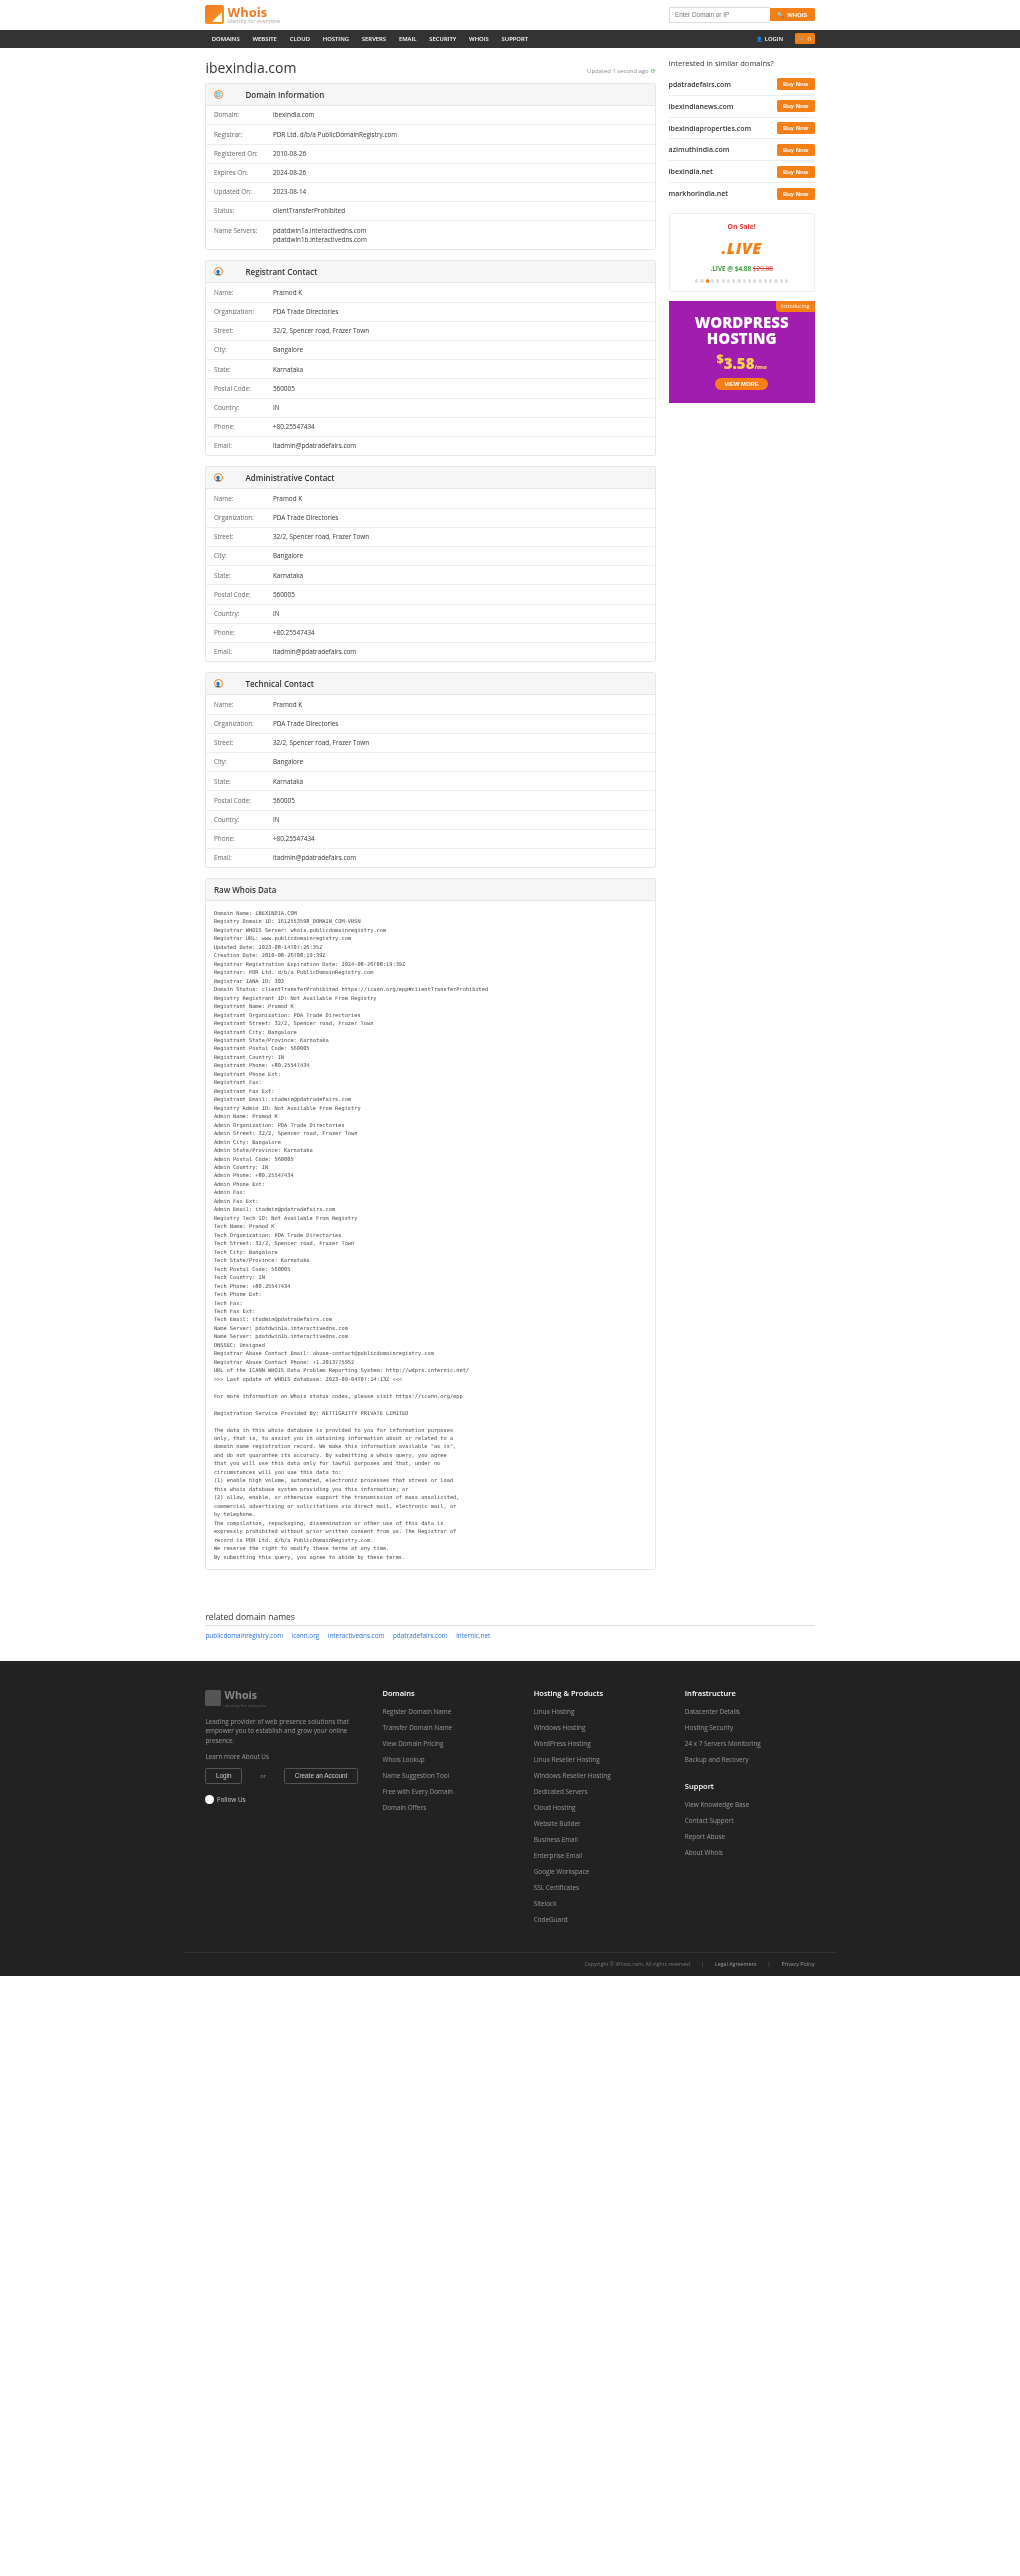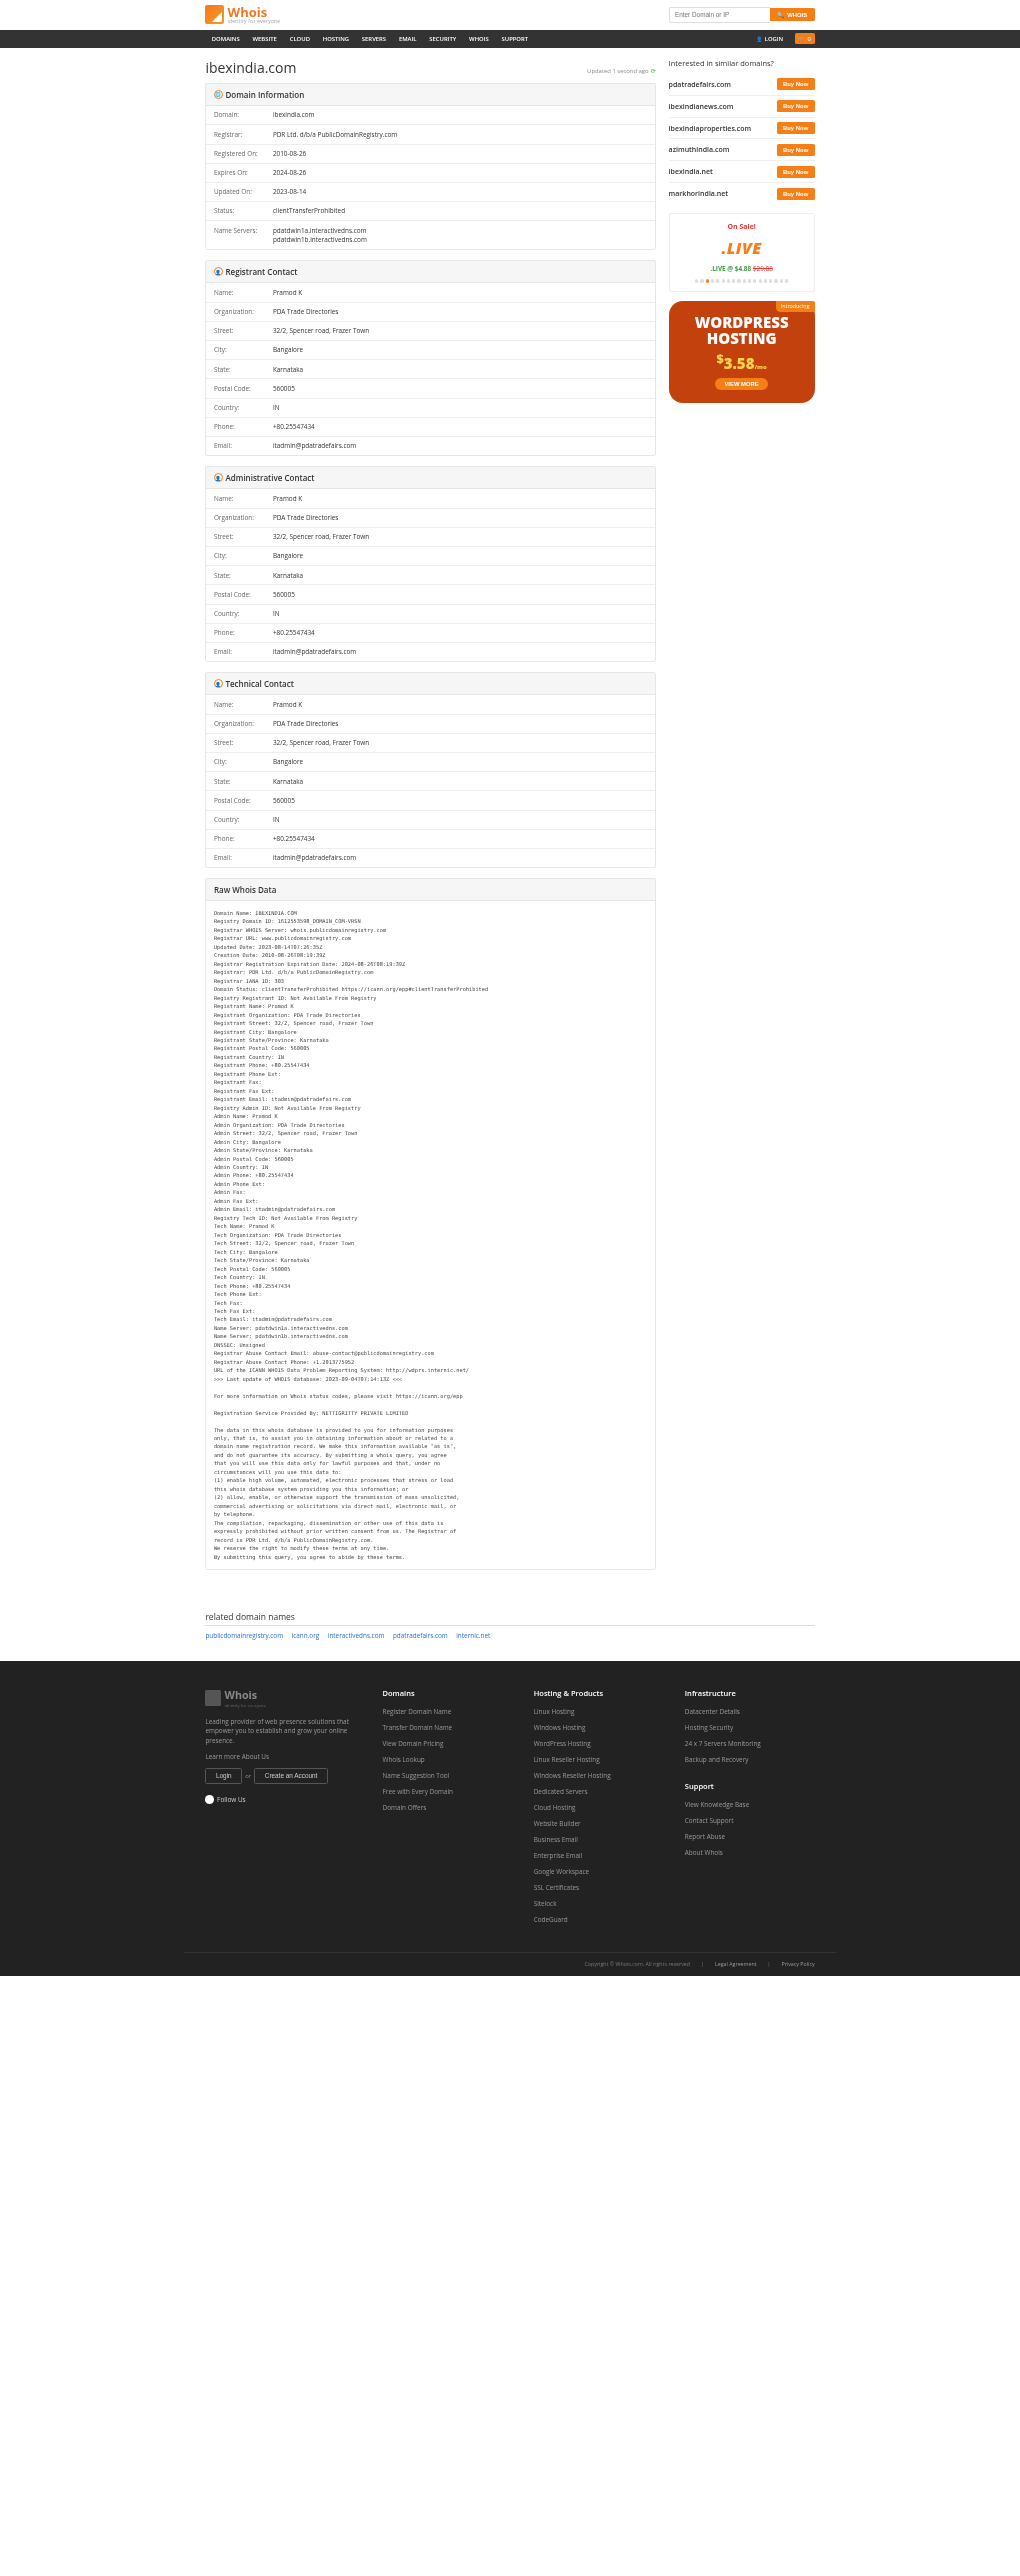--- a/index.html
+++ b/index.html
@@ -29,21 +29,21 @@
 
 .container { max-width:652px; margin:0 auto; padding:10.7px 21.4px 32px; display:flex; gap:13px; }
 .main { flex:1; min-width:0; }
 .side { width:146px; flex-shrink:0; }
 
 .domain-head { display:flex; justify-content:space-between; align-items:baseline; margin-bottom:5.3px; }
 .domain-head h1 { font-size:14px; font-weight:400; }
 .updated { font-size:5.9px; color:#888; display:flex; align-items:center; gap:2.1px; }
 
 .panel { border:0.5px solid #e6e6e6; border-radius:2.1px; margin-bottom:9.6px; }
-.panel-head { background:#f6f6f6; border-bottom:0.5px solid #e6e6e6; padding:5.3px 7.5px; font-size:8px; font-weight:600; display:flex; align-items:center; gap:2px; }
+.panel-head { background:#f6f6f6; border-bottom:0.5px solid #e6e6e6; padding:5.3px 7.5px; font-size:8px; font-weight:600; display:flex; align-items:center; gap:22px; }
 .panel-icon { width:9.6px; height:9.6px; border:1.1px solid #f57f17; border-radius:50%; display:inline-flex; align-items:center; justify-content:center; font-size:4.8px; color:#f57f17; }
 .row { display:flex; border-bottom:0.5px solid #eee; padding:4.3px 7.5px; font-size:6.4px; }
 .row:last-child { border-bottom:none; }
 .row .k { width:59px; color:#666; flex-shrink:0; }
 .row .v { color:#333; }
 .row .v div { line-height:1.5; }
 
 .raw pre { padding:7.5px; font-family:Menlo,Consolas,monospace; font-size:5.3px; line-height:1.6; color:#444; white-space:pre-wrap; word-break:break-word; }
 
 
@@ -66,21 +66,21 @@
 .promo2 { border:0.5px solid #eee; border-radius:2.1px; margin-top:8.5px; padding:8.5px 5.3px; text-align:center; }
 .promo2 .onsale { color:#e53935; font-weight:700; font-size:7px; margin-bottom:5.3px; }
 .promo2 .big { font-size:16px; font-weight:800; font-style:italic; color:#f57f17; letter-spacing:0.5px; margin-bottom:5.3px; }
 .promo2 .desc { font-size:6.4px; }
 .promo2 .desc .grn{color:#43a047;font-weight:700;}
 .promo2 .desc .strike{color:#e53935;text-decoration:line-through;}
 .dots { display:flex; gap:2.1px; justify-content:center; margin-top:6.4px; }
 .dots span { width:3.2px; height:3.2px; border-radius:50%; background:#ddd; }
 .dots span.on { background:#f57f17; }
 
-.promo3 { background:#c2410c; color:#fff; border-radius:14px; margin-top:8.5px; padding:13px 8.5px; text-align:center; position:relative; }
+.promo3 { background:#a21caf; color:#fff; border-radius:0; margin-top:8.5px; padding:13px 8.5px; text-align:center; position:relative; }
 .intro { position:absolute; top:0; right:0; background:#f57f17; font-size:5.3px; padding:1.6px 5.3px; border-radius:0 2.1px 0 4.3px; }
 .promo3 .wp { font-size:15px; font-weight:800; line-height:1.1; margin-bottom:3.2px; }
 .promo3 .pr { font-size:15px; font-weight:800; color:#ffd54f; }
 .promo3 .pr small{font-size:5.9px;}
 .orangebtn { background:#f57f17; color:#fff; border:none; padding:3.2px 9.6px; font-size:5.9px; font-weight:700; border-radius:7.5px; margin-top:5.3px; cursor:pointer; }
 
 
 .related { max-width:652px; margin:0 auto; padding:0 21.4px 21.4px; }
 .related h3 { font-size:8.5px; font-weight:400; border-bottom:0.5px solid #ddd; padding-bottom:3.2px; margin-bottom:4.3px; }
 .related a { color:#2a72d4; font-size:6.4px; margin-right:8.5px; }
@@ -88,21 +88,21 @@
 
 footer { background:#222; color:#aaa; padding:27px 0 0; }
 .fcols { max-width:652px; margin:0 auto; padding:0 21.4px; display:flex; gap:21.4px; }
 .fcol { flex:1; }
 .fcol h4 { color:#fff; font-size:7.5px; font-weight:600; margin-bottom:8.5px; }
 .fcol a, .fcol p { display:block; color:#999; font-size:6.4px; margin-bottom:6.4px; line-height:1.5; }
 .footer-logo { display:flex; align-items:center; gap:3.2px; margin-bottom:8.5px; }
 .footer-logo .fmark{width:16px;height:16px;background:#555;border-radius:1.6px;}
 .footer-logo .ftxt{font-size:10.7px;font-weight:700;color:#888;}
 .footer-logo .fsub{font-size:4.3px;color:#666;display:block;}
-.authrow{display:flex;align-items:center;gap:3px;margin-top:0;}
+.authrow{display:flex;align-items:center;gap:18px;margin-top:0;}
 .ghostbtn{border:0.5px solid #555;background:transparent;color:#ccc;padding:3.7px 9.6px;font-size:6.4px;border-radius:1.6px;cursor:pointer;}
 .or{font-size:5.9px;color:#888;}
 .follow{display:flex;align-items:center;gap:3.2px;margin-top:10.7px;font-size:6.4px;color:#ccc;}
 .follow .ico{width:8.5px;height:8.5px;border-radius:50%;background:#fff;}
 .copyright { border-top:0.5px solid #333; margin-top:21.4px; padding:7.5px 21.4px; font-size:5.3px; color:#777; display:flex; justify-content:flex-end; gap:11px; max-width:652px; margin-left:auto;margin-right:auto;}
 .copyright a{color:#999;}
 </style>
 </head>
 <body>
 

